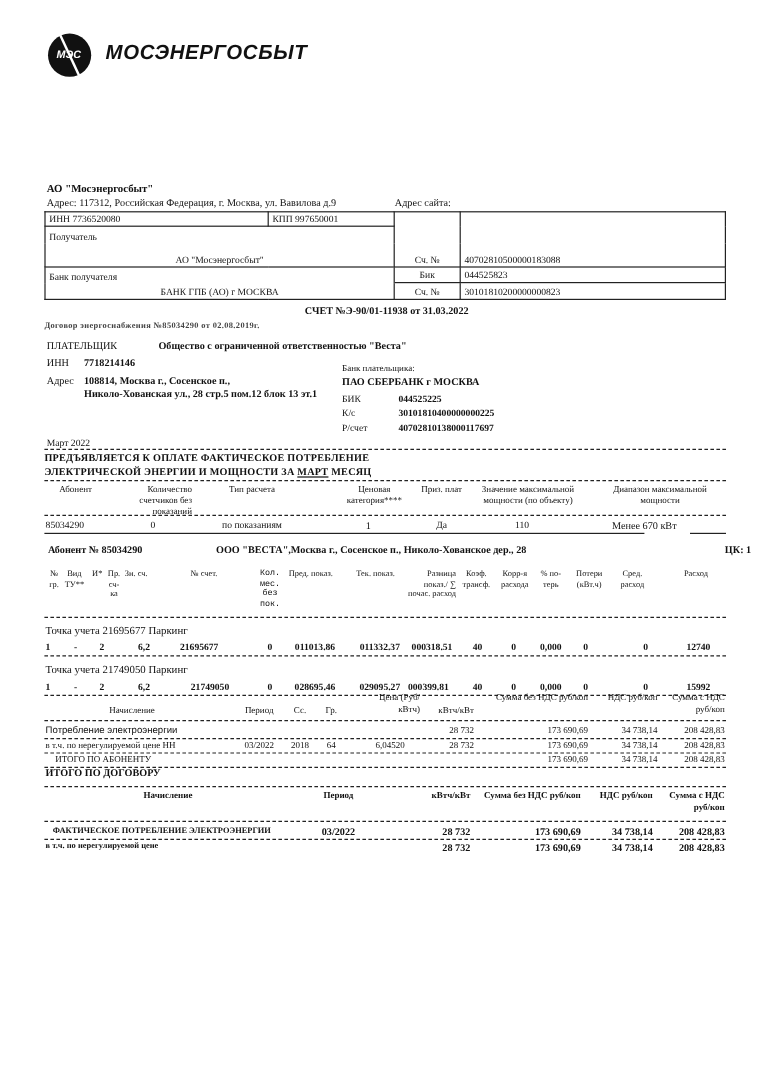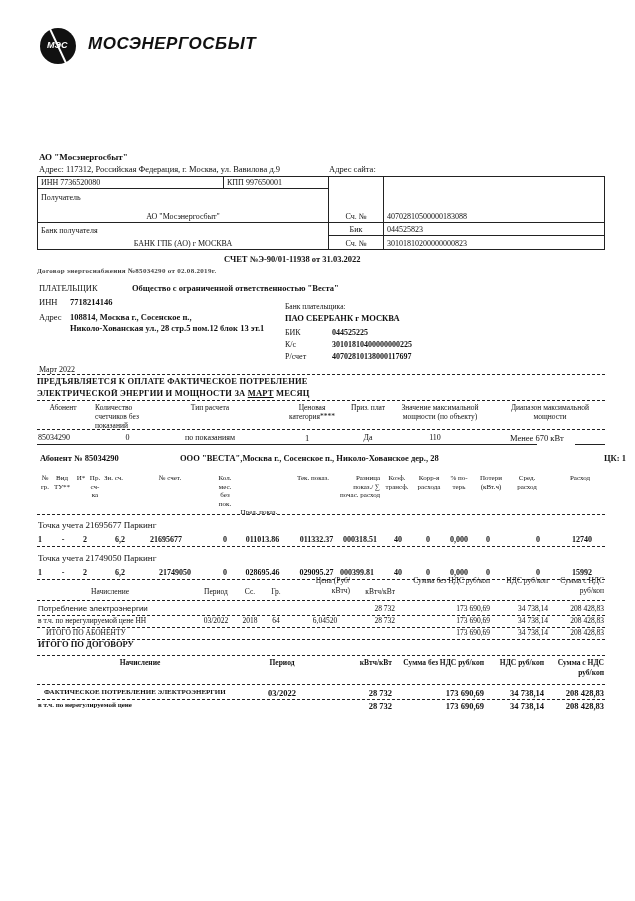--- a/index.html
+++ b/index.html
@@ -61,21 +61,21 @@
     <td>044525823</td>
   </tr>
   <tr style="height:14px">
     <td colspan="2" class="ctr" style="border-top:none">БАНК ГПБ (АО) г МОСКВА</td>
     <td class="ctr">Сч. №</td>
     <td>30101810200000000823</td>
   </tr>
 </tbody>
   </table>
 
-<div class="abs fs85 b" style="left:224px;top:254px;">СЧЕТ №Э-90/01-11938 от 31.03.2022</div>
+<div class="abs fs85 b" style="left:254px;top:254px;">СЧЕТ №Э-90/01-11938 от 31.03.2022</div>
 <div class="abs fs7 b" style="left:37px;top:267px;color:#444;letter-spacing:0.3px;">Договор энергоснабжения №85034290 от 02.08.2019г.</div>
 
 <div class="abs fs85" style="left:39px;top:283px;">ПЛАТЕЛЬЩИК</div>
 <div class="abs fs85 b" style="left:132px;top:283px;">Общество с ограниченной ответственностью "Веста"</div>
 <div class="abs fs85" style="left:39px;top:297px;">ИНН</div>
 <div class="abs fs85 b" style="left:70px;top:297px;">7718214146</div>
 <div class="abs fs85" style="left:39px;top:312px;">Адрес</div>
 <div class="abs fs85 b" style="left:70px;top:312px;">108814, Москва г., Сосенское п.,</div>
 <div class="abs fs85 b" style="left:70px;top:323px;">Николо-Хованская ул., 28 стр.5 пом.12 блок 13 эт.1</div>
 
@@ -88,21 +88,21 @@
 <div class="abs fs8" style="left:285px;top:352px;">Р/счет</div>
 <div class="abs fs8 b" style="left:332px;top:352px;">40702810138000117697</div>
 
 <div class="abs fs8" style="left:39px;top:365px;">Март 2022</div>
 <div class="dash" style="left:37px;top:374px;width:568px;"></div>
 <div class="abs fs85 b" style="left:37px;top:376px;letter-spacing:0.2px;">ПРЕДЪЯВЛЯЕТСЯ К ОПЛАТЕ ФАКТИЧЕСКОЕ ПОТРЕБЛЕНИЕ</div>
 <div class="abs fs85 b" style="left:37px;top:388px;letter-spacing:0.2px;"><span>ЭЛЕКТРИЧЕСКОЙ ЭНЕРГИИ И МОЩНОСТИ ЗА </span><span style="text-decoration:underline">МАРТ</span><span> МЕСЯЦ</span></div>
 <div class="dash" style="left:37px;top:400px;width:568px;"></div>
 
 <div class="abs fs75" style="left:38px;top:403px;width:50px;text-align:center;">Абонент</div>
-<div class="abs fs75" style="left:95px;top:403px;width:65px;text-align:left;white-space:normal;line-height:9px;">Количество счетчиков без показаний</div>
+<div class="abs fs75" style="left:95px;top:403px;width:65px;text-align:right;white-space:normal;line-height:9px;">Количество счетчиков без показаний</div>
 <div class="abs fs75" style="left:160px;top:403px;width:100px;text-align:center;">Тип расчета</div>
 <div class="abs fs75" style="left:282px;top:403px;width:60px;text-align:center;white-space:normal;line-height:9px;">Ценовая категория****</div>
 <div class="abs fs75" style="left:346px;top:403px;width:44px;text-align:center;">Приз. плат</div>
 <div class="abs fs75" style="left:390px;top:403px;width:100px;text-align:center;white-space:normal;line-height:9px;">Значение максимальной мощности (по объекту)</div>
 <div class="abs fs75" style="left:500px;top:403px;width:100px;text-align:center;white-space:normal;line-height:9px;">Диапазон максимальной мощности</div>
 <div class="dash" style="left:37px;top:429px;width:568px;"></div>
 <div class="abs fs8" style="left:38px;top:433px;">85034290</div>
 <div class="abs fs8" style="left:95px;top:433px;width:65px;text-align:center;">0</div>
 <div class="abs fs8" style="left:160px;top:433px;width:100px;text-align:center;">по показаниям</div>
 <div class="abs fs85" style="left:282px;top:433px;width:50px;text-align:center;">1</div>
@@ -116,22 +116,22 @@
 <div class="abs fs85 b" style="left:180px;top:453px;">ООО "ВЕСТА",Москва г., Сосенское п., Николо-Хованское дер., 28</div>
 <div class="abs fs85 b" style="left:604px;top:453px;">ЦК: 1</div>
 
 <div id="meter-headers">
     <div class="abs fs7" style="left:38px;top:474px;width:14px;white-space:normal;line-height:8.5px;text-align:center;">№ гр.</div>
     <div class="abs fs7" style="left:52px;top:474px;width:20px;white-space:normal;line-height:8.5px;text-align:center;">Вид ТУ**</div>
     <div class="abs fs7" style="left:76px;top:474px;width:10px;white-space:normal;line-height:8.5px;text-align:center;">И*</div>
     <div class="abs fs7" style="left:89px;top:474px;width:12px;white-space:normal;line-height:8.5px;text-align:center;">Пр. сч-ка</div>
     <div class="abs fs7" style="left:104px;top:474px;width:20px;white-space:normal;line-height:8.5px;text-align:left;">Зн. сч.</div>
     <div class="abs fs7" style="left:140px;top:474px;width:60px;white-space:normal;line-height:8.5px;text-align:center;">№ счет.</div>
-    <div class="abs fs7" style="left:216px;top:474px;width:18px;white-space:normal;line-height:8.5px;text-align:center;">Кол. мес. без пок.</div>
-    <div class="abs fs7" style="left:236px;top:474px;width:46px;white-space:normal;line-height:8.5px;text-align:center;margin-top:34px;">Пред. показ.</div>
+    <div class="abs fs7" style="left:216px;top:474px;width:18px;white-space:normal;line-height:8.5px;text-align:center;font-family:Liberation Mono, monospace;">Кол. мес. без пок.</div>
+    <div class="abs fs7" style="left:236px;top:474px;width:46px;white-space:normal;line-height:8.5px;text-align:center;">Пред. показ.</div>
     <div class="abs fs7" style="left:290px;top:474px;width:46px;white-space:normal;line-height:8.5px;text-align:center;">Тек. показ.</div>
     <div class="abs fs7" style="left:340px;top:474px;width:40px;white-space:normal;line-height:8.5px;text-align:right;">Разница показ./ ∑ почас. расход</div>
     <div class="abs fs7" style="left:384px;top:474px;width:26px;white-space:normal;line-height:8.5px;text-align:center;">Коэф. трансф.</div>
     <div class="abs fs7" style="left:414px;top:474px;width:30px;white-space:normal;line-height:8.5px;text-align:center;">Корр-я расхода</div>
     <div class="abs fs7" style="left:448px;top:474px;width:22px;white-space:normal;line-height:8.5px;text-align:center;">% по-терь</div>
     <div class="abs fs7" style="left:476px;top:474px;width:30px;white-space:normal;line-height:8.5px;text-align:center;">Потери (кВт.ч)</div>
     <div class="abs fs7" style="left:512px;top:474px;width:30px;white-space:normal;line-height:8.5px;text-align:center;">Сред. расход</div>
     <div class="abs fs7" style="left:560px;top:474px;width:40px;white-space:normal;line-height:8.5px;text-align:center;">Расход</div>
   </div>
 <div class="dash" style="left:37px;top:514px;width:568px;"></div>

